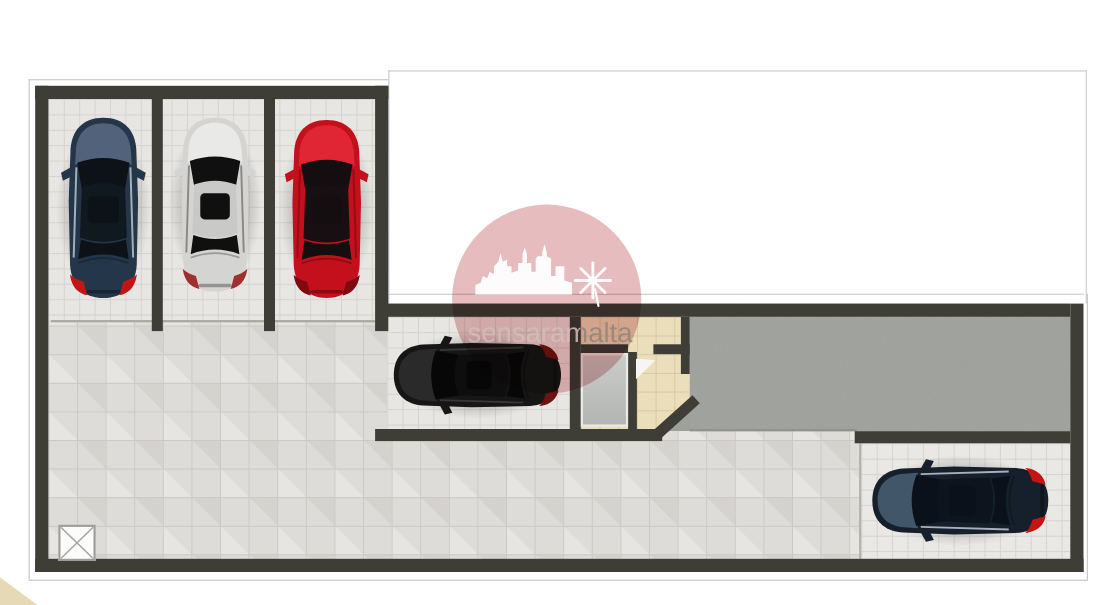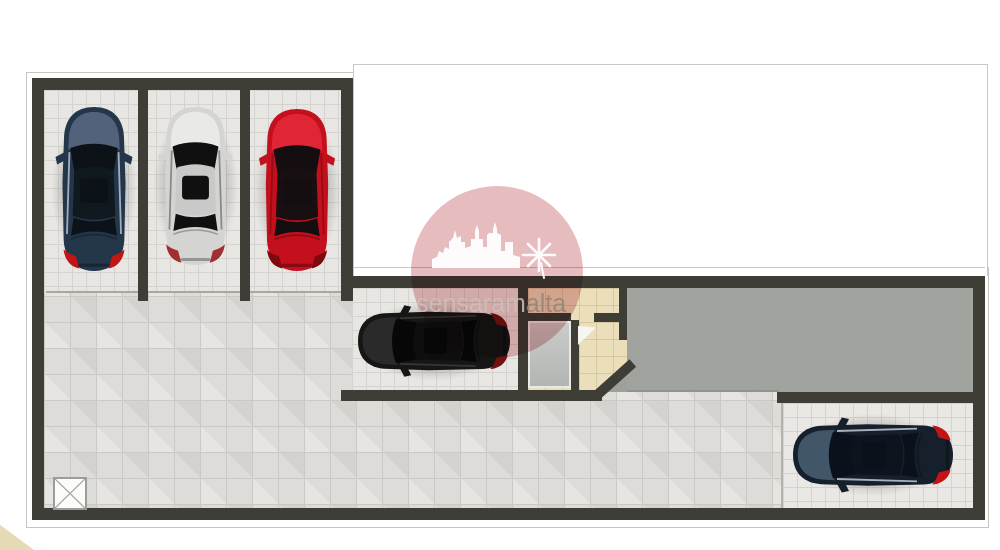--- a/index.html
+++ b/index.html
@@ -85,21 +85,21 @@
   
   .car-shadow{z-index:6;background:radial-gradient(closest-side, rgba(15,15,15,.55), rgba(15,15,15,0) 78%);}
   .car{z-index:7;overflow:visible;}
 
   
   .wm-circle{left:411px;top:186px;width:172px;height:172px;border-radius:50%;
     background:rgba(188,80,86,.38);mix-blend-mode:multiply;z-index:8;}
   .wm-castle{left:432px;top:221px;width:88px;height:47px;z-index:9;opacity:.95;filter:blur(.3px);}
   .wm-windmill{left:518px;top:237px;width:46px;height:42px;z-index:9;opacity:.95;filter:blur(.3px);}
   .wm-text{left:416px;top:289px;width:168px;height:28px;z-index:10;
-    font-size:25px;line-height:28px;font-weight:400;text-align:left;letter-spacing:0px;
+    font-size:25px;line-height:28px;font-weight:400;text-align:center;letter-spacing:0px;
     color:transparent;
     background:linear-gradient(90deg,#cfc0ba 0%,#cfc0ba 66%,#8f857b 66%,#8f857b 100%);
     -webkit-background-clip:text;background-clip:text;
     opacity:.85;filter:blur(.3px);}
 </style>
 </head>
 <body>
 
 <svg width="0" height="0" style="position:absolute" aria-hidden="true">
   <defs>

